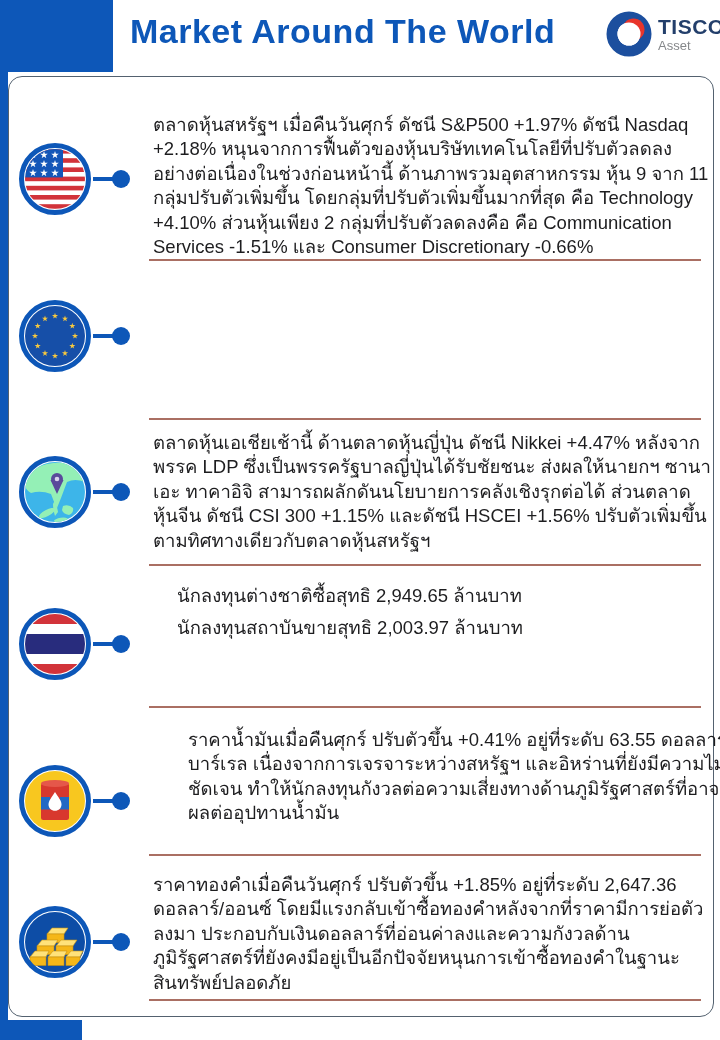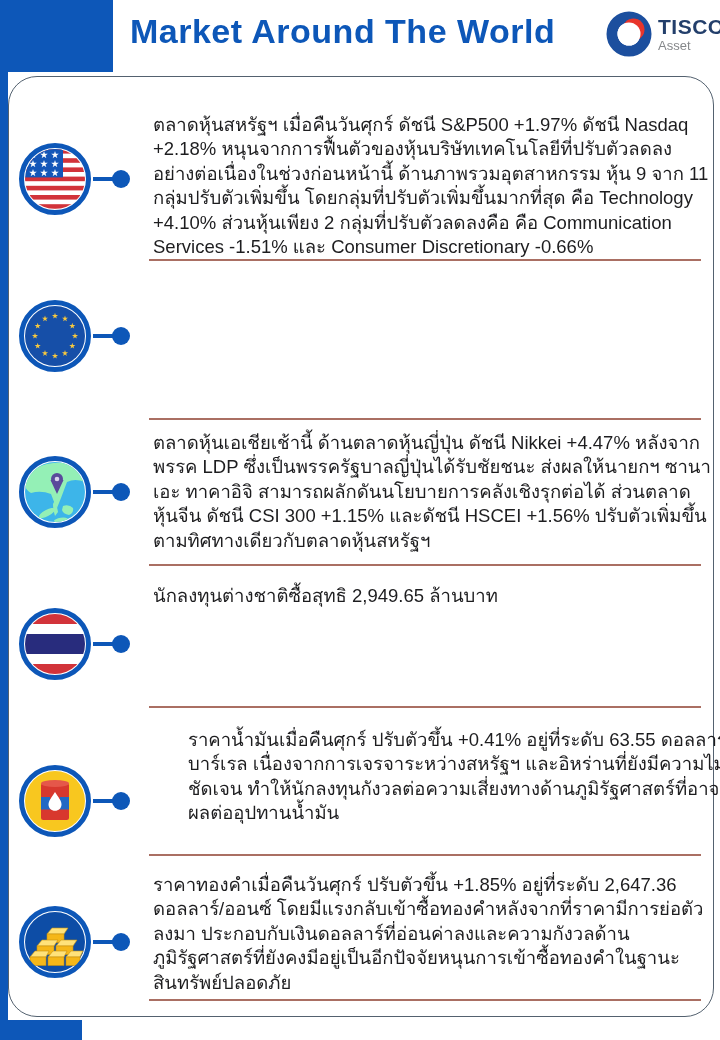--- a/index.html
+++ b/index.html
@@ -12,24 +12,24 @@
   .bottom-block{ position:absolute; left:0; top:1020px; width:82px; height:20px; background:#0d57b8; }
 
   .page-title { position:absolute; left:130px; top:12px; font-size:34px; font-weight:bold; color:#0d57b8; letter-spacing:.5px; }
 
   .logo { position:absolute; left:605px; top:10px; display:flex; align-items:center; gap:5px; }
   .logo-text { display:flex; flex-direction:column; line-height:1; }
   .logo-name { font-size:21px; font-weight:bold; color:#233f6b; letter-spacing:.5px; }
   .logo-sub  { font-size:13px; color:#85878a; margin-top:2px; }
 
   .card { position:absolute; left:8px; top:76px; width:706px; height:941px;
-          background:#fff; border:1.5px solid #53616f; border-radius:29px; }
+          background:#fff; border:1.5px solid #53616f; border-radius:14px; }
 
   .section-text { position:absolute; left:144px; width:558px; font-size:18.5px; line-height:1.32; color:#1d1d1f; }
-  .extra-line { margin-top:8px; }
+  .extra-line { margin-top:8px;margin-left:24px; }
 
   .icon-col { position:absolute; left:8px; width:124px; height:76px; display:flex; align-items:center; }
   .connector-line { width:20px; height:4px; background:#0d57b8; }
   .connector-dot  { width:18px; height:18px; border-radius:50%; background:#0d57b8; margin-left:-1px; }
 
   .sep { position:absolute; left:140px; width:552px; height:2px; background:#aa6f63; }
 
   
   #sec-us    { top:36px; }  #icon-us    { top:64px; }  #sep-1 { top:182px; }
   #sec-eu    { top:209px; } #icon-eu    { top:221px; } #sep-2 { top:341px; }
@@ -165,20 +165,21 @@
           <rect x="8" y="48" width="60" height="10" fill="#ffffff"></rect>
           <rect x="8" y="58" width="60" height="10" fill="#d2333a"></rect>
         </g>
         <circle cx="38" cy="38" r="33.5" fill="none" stroke="#0d57b8" stroke-width="5"></circle>
       </svg>
       <div class="connector-line"></div>
       <div class="connector-dot"></div>
     </div>
     <div class="section-text" id="sec-th">
       <div class="extra-line">นักลงทุนต่างชาติซื้อสุทธิ 2,949.65 ล้านบาท</div>
+      <div class="extra-line">นักลงทุนสถาบันขายสุทธิ 2,003.97 ล้านบาท</div>
     </div>
     <div class="sep" id="sep-4"></div>
 
     <div class="icon-col" id="icon-oil">
       <svg width="76" height="76" viewBox="0 0 76 76">
         <circle cx="38" cy="38" r="30" fill="#f8c71f"></circle>
         <rect x="24" y="20" width="28" height="37" rx="2.5" fill="#d8382e"></rect>
         <ellipse cx="38" cy="20.5" rx="14" ry="3.4" fill="#e5574a"></ellipse>
         <rect x="24" y="34" width="28" height="12.5" fill="#2268c4"></rect>
         <rect x="33" y="34" width="10" height="12.5" fill="#d8382e"></rect>

